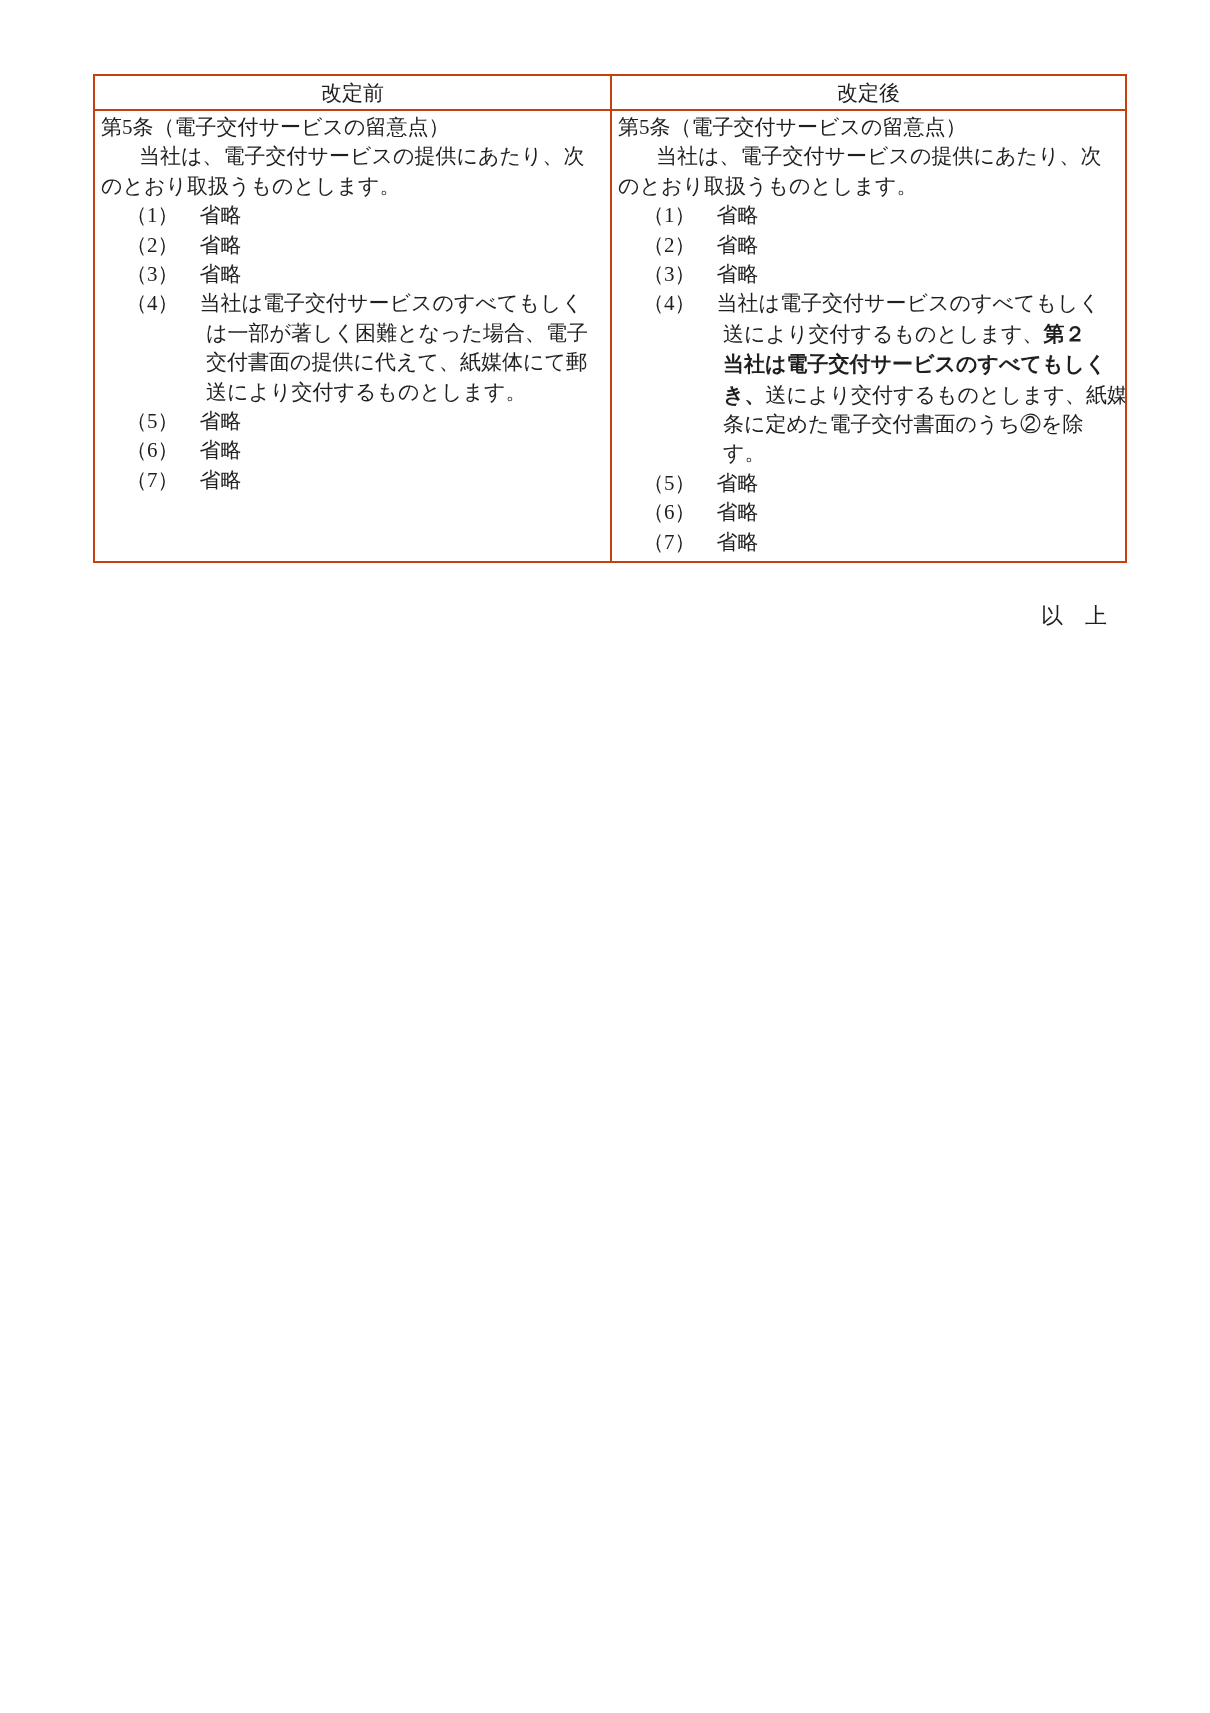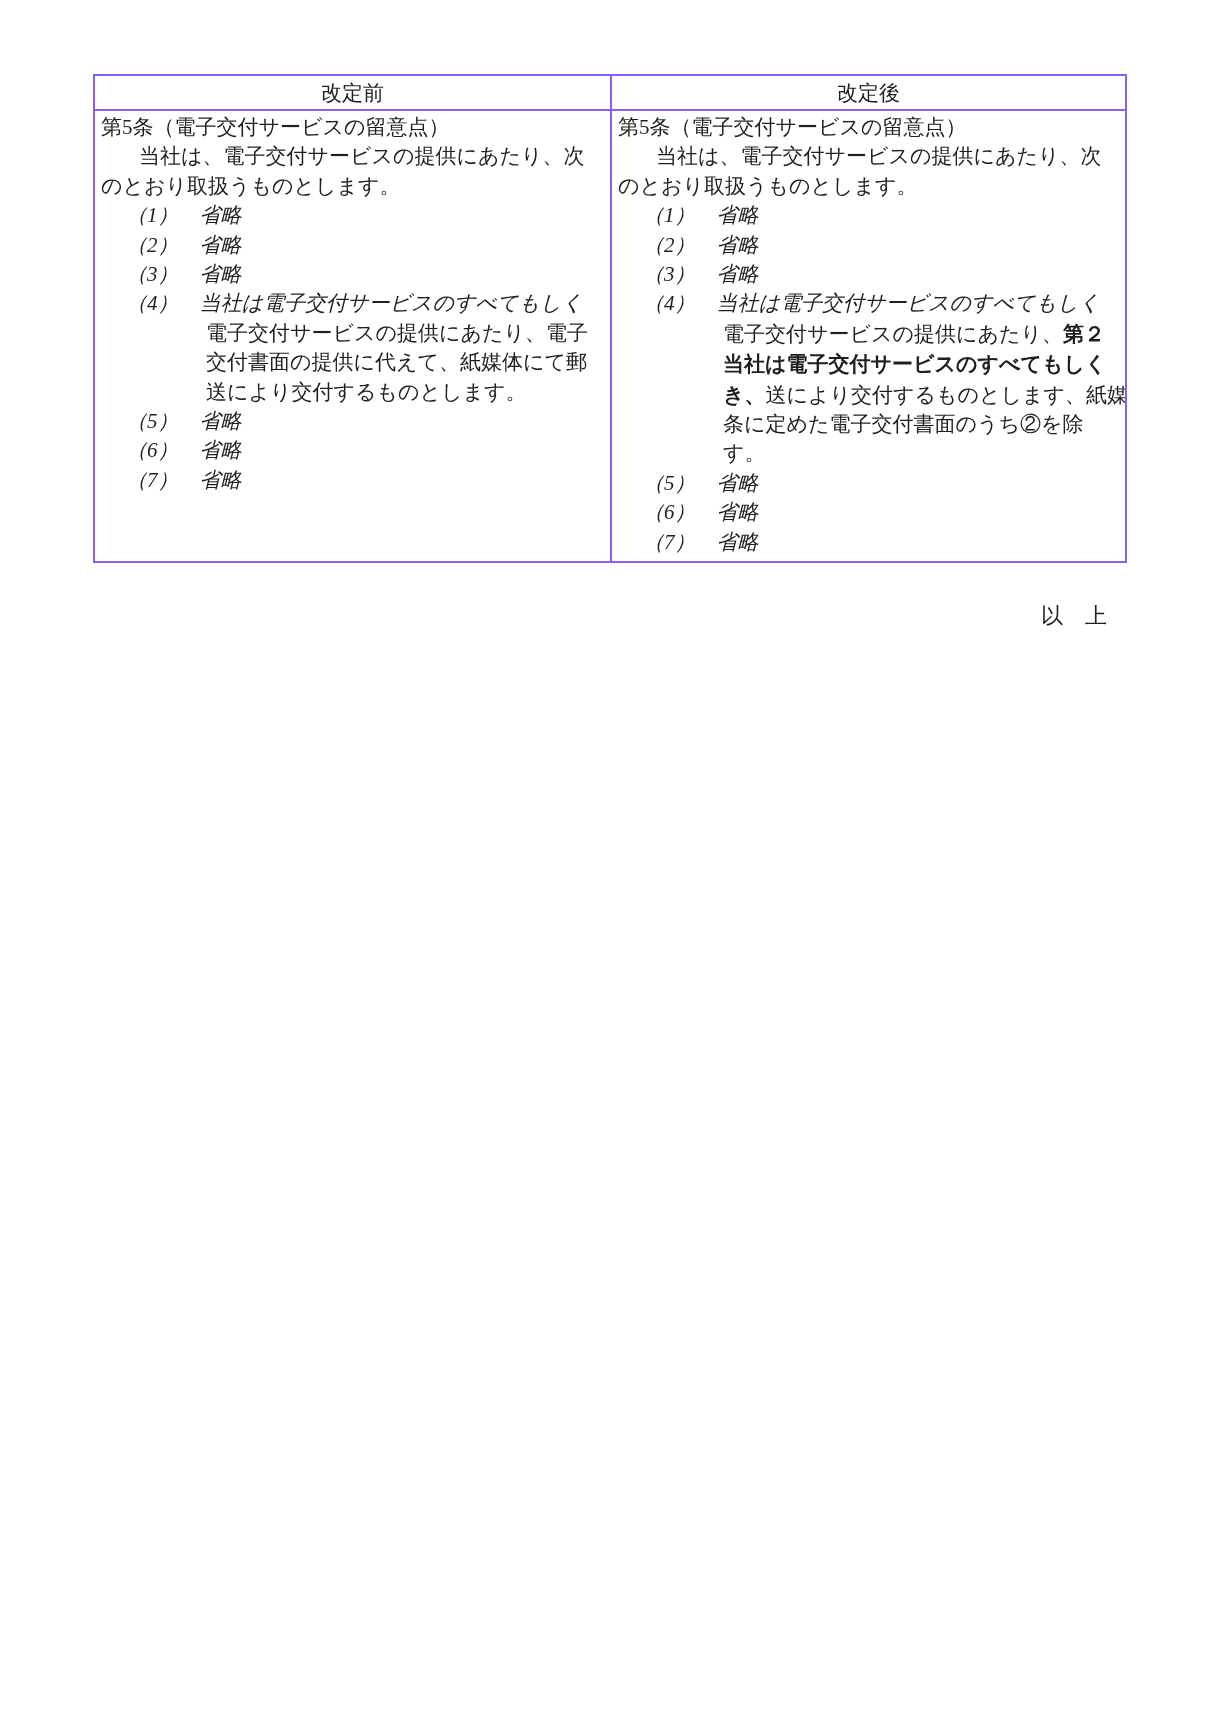--- a/index.html
+++ b/index.html
@@ -18,21 +18,21 @@
   .doc-table {
     position: absolute;
     left: 93px;
     top: 74px;
     width: 1032px;
     border-collapse: collapse;
     table-layout: fixed;
   }
   .doc-table th,
   .doc-table td {
-    border: 2px solid #8b5cf6;
+    border: 2px solid #c2410c;
     vertical-align: top;
     overflow: hidden;
   }
   .doc-table th {
     height: 33px;
     font-weight: 400;
     font-size: 21px;
     text-align: center;
     vertical-align: middle;
     padding: 0;
@@ -43,21 +43,21 @@
     padding: 2px 0 4px 6px;
   }
   .line {
     font-size: 21px;
     line-height: 29.4px;
     white-space: pre;
     letter-spacing: 0px;
   }
   .line--plain      { padding-left: 0; }
   .line--para-first { padding-left: 38px; }
-  .line--item       { padding-left: 25px; font-style: italic; }
+  .line--item       { padding-left: 25px; }
   .line--cont       { padding-left: 105px; }
   .seg { font-size: inherit; }
   .seg--em {
     font-family: "Liberation Sans", "DejaVu Sans", sans-serif;
     font-weight: 700;
     text-decoration-thickness: 2px;
     text-underline-offset: 5px;
   }
   .closing {
     position: absolute;
@@ -83,38 +83,38 @@
     <tr>
       <td>
         <div>
             <div class="line line--plain"><span class="seg">第5条（電子交付サービスの留意点）</span></div>
             <div class="line line--para-first"><span class="seg">当社は、電子交付サービスの提供にあたり、次</span></div>
             <div class="line line--plain"><span class="seg">のとおり取扱うものとします。</span></div>
             <div class="line line--item"><span class="seg">（1）　省略</span></div>
             <div class="line line--item"><span class="seg">（2）　省略</span></div>
             <div class="line line--item"><span class="seg">（3）　省略</span></div>
             <div class="line line--item"><span class="seg">（4）　当社は電子交付サービスのすべてもしく</span></div>
-            <div class="line line--cont"><span class="seg">電子交付サービスの提供にあたり、電子</span></div>
+            <div class="line line--cont"><span class="seg">は一部が著しく困難となった場合、電子</span></div>
             <div class="line line--cont"><span class="seg">交付書面の提供に代えて、紙媒体にて郵</span></div>
             <div class="line line--cont"><span class="seg">送により交付するものとします。</span></div>
             <div class="line line--item"><span class="seg">（5）　省略</span></div>
             <div class="line line--item"><span class="seg">（6）　省略</span></div>
             <div class="line line--item"><span class="seg">（7）　省略</span></div>
           </div>
       </td>
       <td>
         <div>
             <div class="line line--plain"><span class="seg">第5条（電子交付サービスの留意点）</span></div>
             <div class="line line--para-first"><span class="seg">当社は、電子交付サービスの提供にあたり、次</span></div>
             <div class="line line--plain"><span class="seg">のとおり取扱うものとします。</span></div>
             <div class="line line--item"><span class="seg">（1）　省略</span></div>
             <div class="line line--item"><span class="seg">（2）　省略</span></div>
             <div class="line line--item"><span class="seg">（3）　省略</span></div>
             <div class="line line--item"><span class="seg">（4）　当社は電子交付サービスのすべてもしく</span></div>
-            <div class="line line--cont"><span class="seg">電子交付サービスの提供にあたり、</span><span class="seg seg--em">第２</span></div>
+            <div class="line line--cont"><span class="seg">送により交付するものとします、</span><span class="seg seg--em">第２</span></div>
             <div class="line line--cont"><span class="seg seg--em">当社は電子交付サービスのすべてもしく</span></div>
             <div class="line line--cont"><span class="seg seg--em">き、</span><span class="seg">送により交付するものとします、紙媒</span></div>
             <div class="line line--cont"><span class="seg">条に定めた電子交付書面のうち②を除</span></div>
             <div class="line line--cont"><span class="seg">す。</span></div>
             <div class="line line--item"><span class="seg">（5）　省略</span></div>
             <div class="line line--item"><span class="seg">（6）　省略</span></div>
             <div class="line line--item"><span class="seg">（7）　省略</span></div>
           </div>
       </td>
     </tr>

